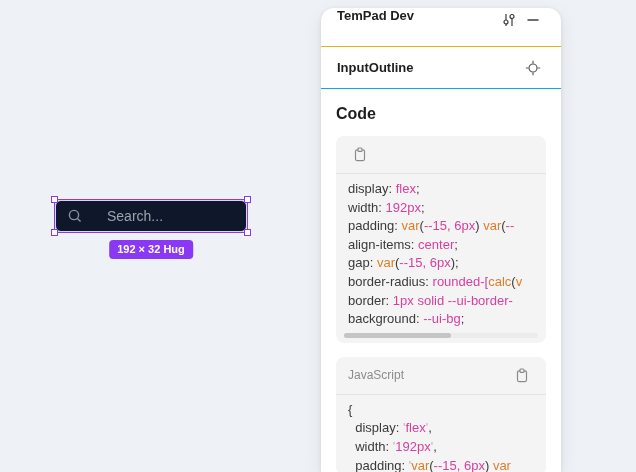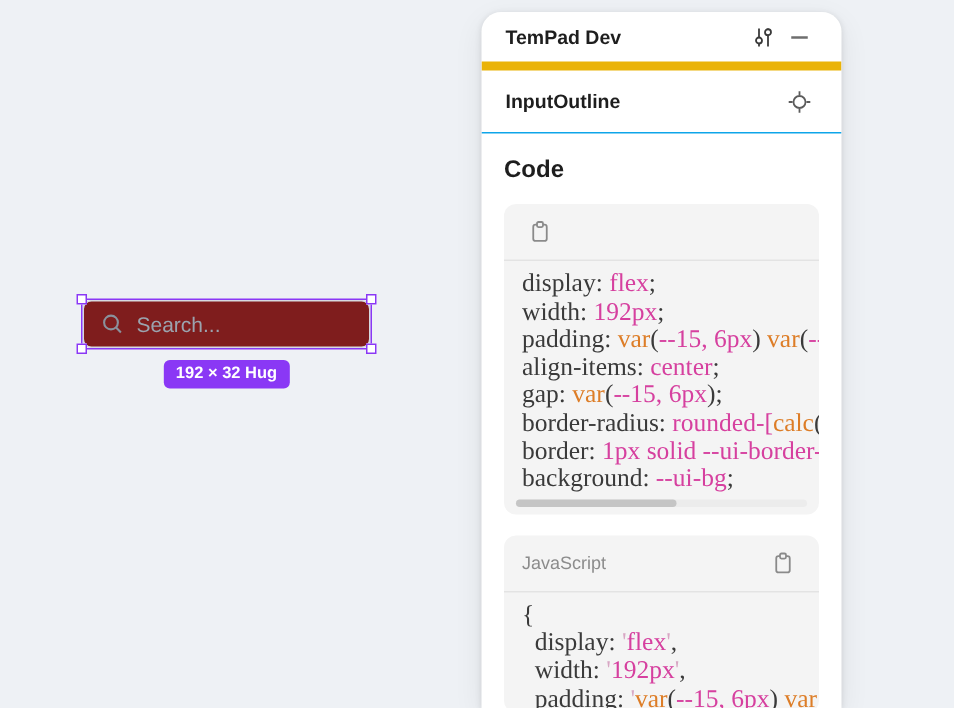--- a/index.html
+++ b/index.html
@@ -12,25 +12,25 @@
   }
 
   
   .canvas { position:absolute; inset:0; }
 
   .selection {
     position:absolute; left:55px; top:200px; width:192px; height:32px;
   }
   .search-input {
     position:absolute; inset:0;
-    background:#7f1d1d;
+    background:#0f172a;
     border:1px solid #d7dae0;
     border-radius:6px;
     display:flex; align-items:center;
-    padding-left:11px; gap:8px;
+    padding-left:11px; gap:24px;
   }
   .search-input .placeholder {
     font-size:14px; color:#9ba3ae;
   }
   .sel-outline {
     position:absolute; inset:-1px;
     border:1px solid #8a38f5;
     pointer-events:none;
   }
   .handle {
@@ -53,22 +53,22 @@
 
   
   .panel {
     position:absolute; left:321px; top:8px; width:240px; height:464px;
     background:#ffffff;
     border-radius:13px 13px 0 0;
     box-shadow:0 1px 4px rgba(0,0,0,.10), 0 6px 20px rgba(0,0,0,.07);
     overflow:hidden;
   }
   .panel-header {
-    height:39px; display:flex; align-items:center;
-    padding:0 16px; border-bottom:6px solid #eab308;
+    height:39px; display:flex; align-items:flex-start;
+    padding:0 16px; border-bottom:1px solid #eab308;
   }
   .panel-title { font-size:13px; font-weight:bold; flex:1; }
   .icon-btn {
     width:24px; height:24px; display:flex; align-items:center; justify-content:center;
     cursor:pointer; flex:none;
   }
   .component-row {
     height:42px; display:flex; align-items:center;
     padding:0 16px; border-bottom:1px solid #0ea5e9;
   }
@@ -81,22 +81,22 @@
     background:#f4f4f4; border-radius:8px; overflow:hidden;
     margin-bottom:14px;
   }
   .code-block-header {
     display:flex; align-items:center; height:38px;
     padding:0 12px; border-bottom:1px solid #e3e3e3;
   }
   .code-block-label { font-size:12px; color:#8c8c8c; flex:1; }
   .code-body {
     padding:6px 0 0 12px; overflow:hidden; white-space:pre;
-    font-family:Liberation Serif, serif;
-    font-size:17px; line-height:18.6px;
+    font-family:Liberation Sans, sans-serif;
+    font-size:13px; line-height:18.6px;
   }
   .code-line { white-space:pre; }
   .tok-d { color:#3a3a3a; }
   .tok-v { color:#d6409f; }
   .tok-k { color:#dd7d27; }
   .tok-q { color:#d8a7c4; }
 
   .hscrollbar {
     height:5px; margin:4px 8px 5px; border-radius:3px;
     background:#ececec; position:relative;

